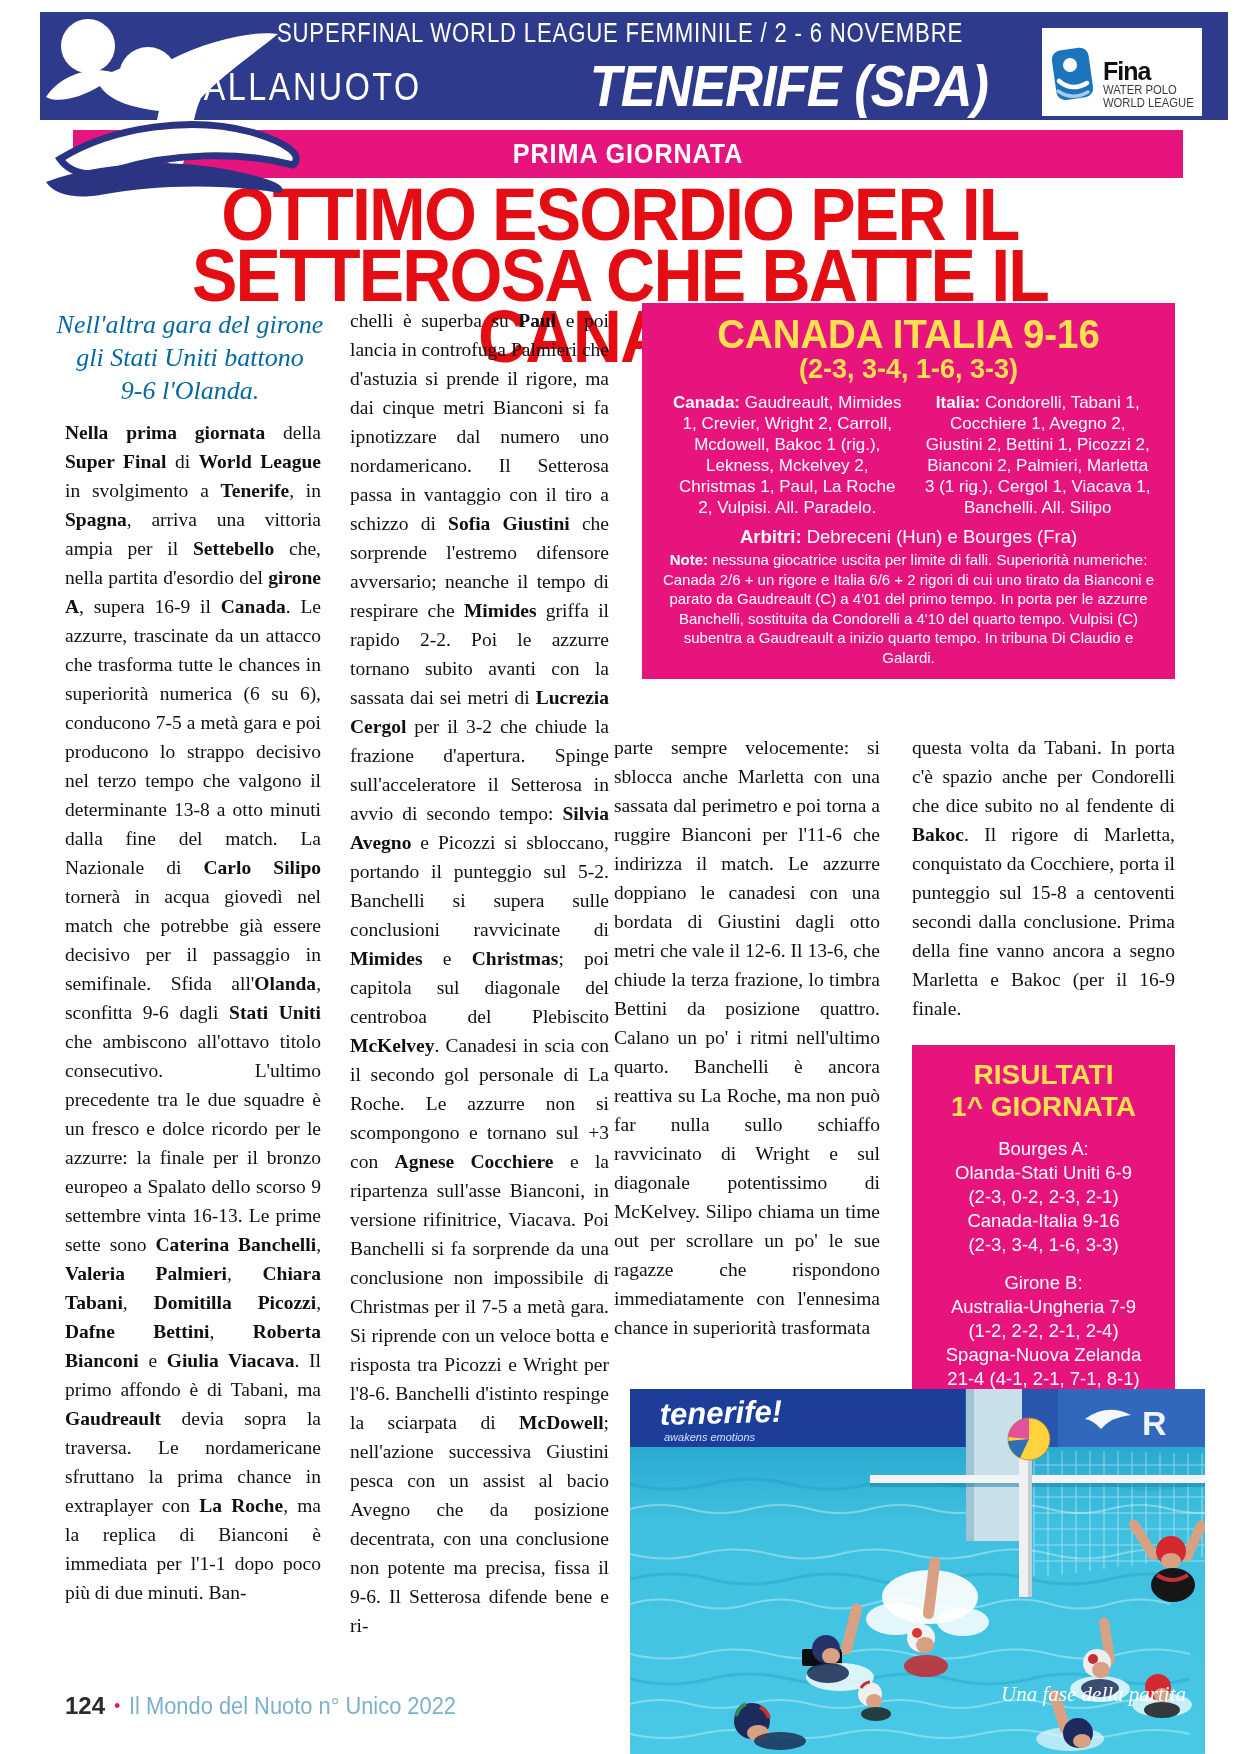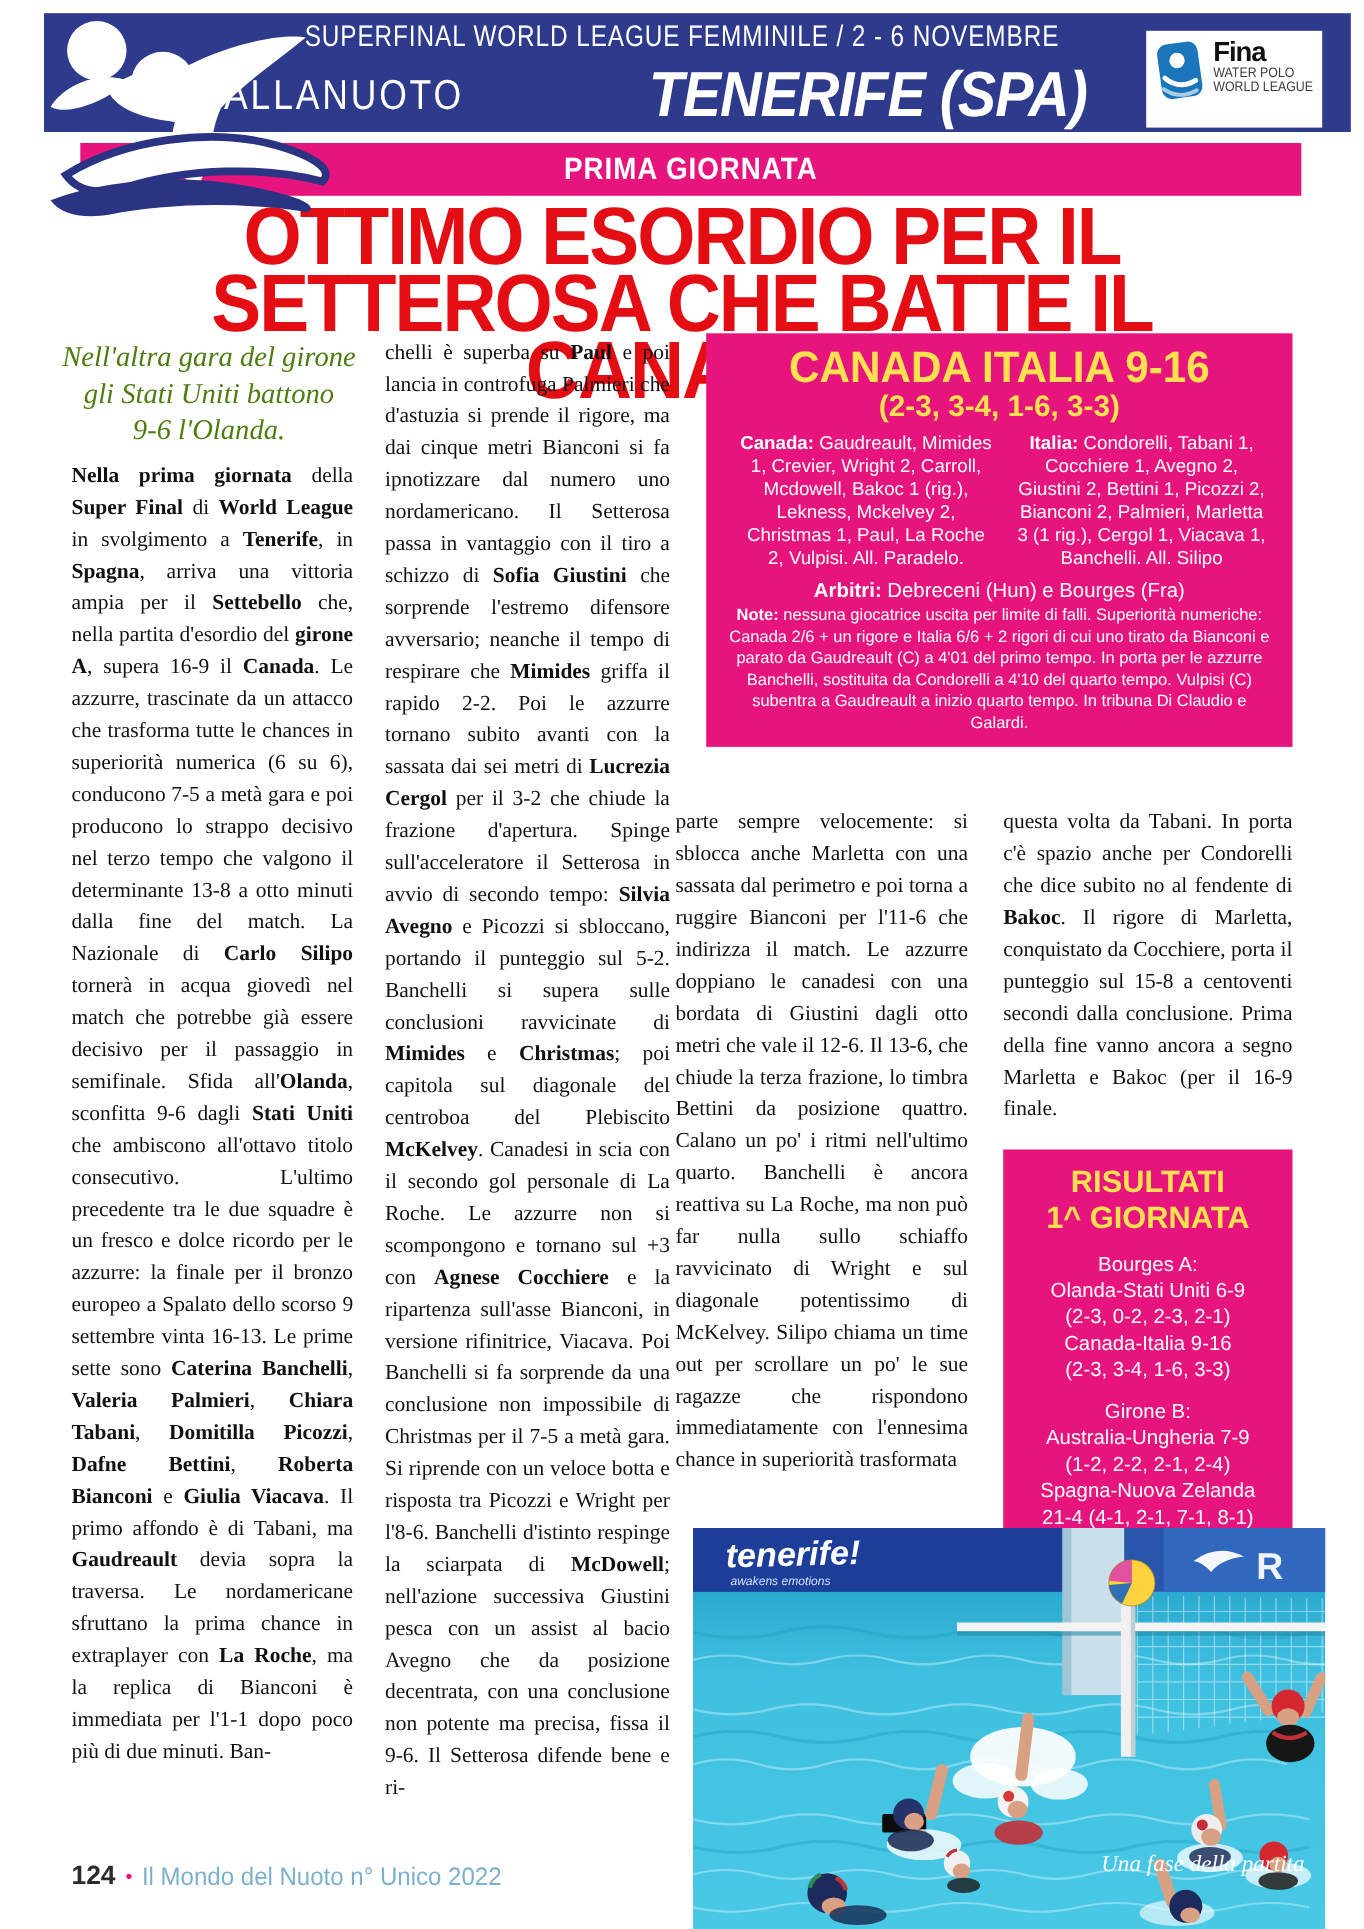--- a/index.html
+++ b/index.html
@@ -10,38 +10,38 @@
   .topbar{position:absolute;left:40px;top:12px;width:1188px;height:108px;background:#2e3a8c;}
   .strapline{position:absolute;left:140px;top:6px;width:880px;text-align:center;color:#fff;
              font-family:"Liberation Sans",sans-serif;font-size:27px;font-weight:400;
              transform:scaleX(.82);letter-spacing:1px;white-space:nowrap;}
   .brand{position:absolute;left:142px;top:54px;color:#fff;font-family:"Liberation Sans",sans-serif;
          font-size:38px;transform:scaleX(.85);transform-origin:left center;letter-spacing:3px;white-space:nowrap;}
   .location{position:absolute;right:240px;top:40px;width:520px;text-align:right;color:#fff;
             font-family:"Liberation Sans",sans-serif;font-size:58px;font-weight:bold;font-style:italic;
             transform:scaleX(.9);transform-origin:right center;letter-spacing:-1px;white-space:nowrap;}
   .fina-box{position:absolute;right:26px;top:16px;width:160px;height:88px;background:#fff;
-            display:flex;align-items:flex-start;gap:7px;box-sizing:border-box;padding:6px 6px 6px 8px;}
+            display:flex;align-items:flex-end;gap:7px;box-sizing:border-box;padding:6px 6px 6px 8px;}
   .fina-text{font-family:"Liberation Sans",sans-serif;line-height:1.05;}
   .fina-name{font-size:25px;font-weight:bold;color:#101010;letter-spacing:-1px;}
   .fina-sub{font-size:12.5px;color:#3c3c3c;transform:scaleX(.9);transform-origin:left center;white-space:nowrap;}
 
   .logo{position:absolute;left:38px;top:16px;width:280px;height:185px;z-index:5;}
 
   
   .banner{position:absolute;left:73px;top:130px;width:1110px;height:48px;background:#e8147e;
           display:flex;align-items:center;justify-content:center;}
   .banner-text{color:#fff;font-family:"Liberation Sans",sans-serif;font-weight:bold;font-size:28px;
                transform:scaleX(.9);letter-spacing:1px;white-space:nowrap;}
   .headline{position:absolute;left:0;top:184px;width:1240px;text-align:center;color:#e30d13;
             font-family:"Liberation Sans",sans-serif;font-weight:bold;font-size:74px;line-height:61px;
             transform:scaleX(.92);letter-spacing:-2px;margin:0;}
 
   
-  .lead{position:absolute;left:55px;top:308px;width:270px;text-align:center;color:#4d7c0f;
+  .lead{position:absolute;left:55px;top:308px;width:270px;text-align:center;color:#0369a1;
         font-style:italic;font-size:26px;line-height:33px;}
   .bodycol{position:absolute;text-align:justify;font-size:19.5px;line-height:29px;color:#101010;overflow:hidden;}
   .bodycol b{font-weight:bold;}
   .col1{left:65px;top:418px;width:256px;height:1284px;}
   .col2{left:350px;top:306px;width:259px;height:1400px;}
   .col3{left:614px;top:733px;width:266px;height:660px;}
   .col4{left:912px;top:733px;width:263px;height:308px;}
 
   
   .match-box{position:absolute;left:642px;top:303px;width:533px;background:#e8147e;color:#fff;

